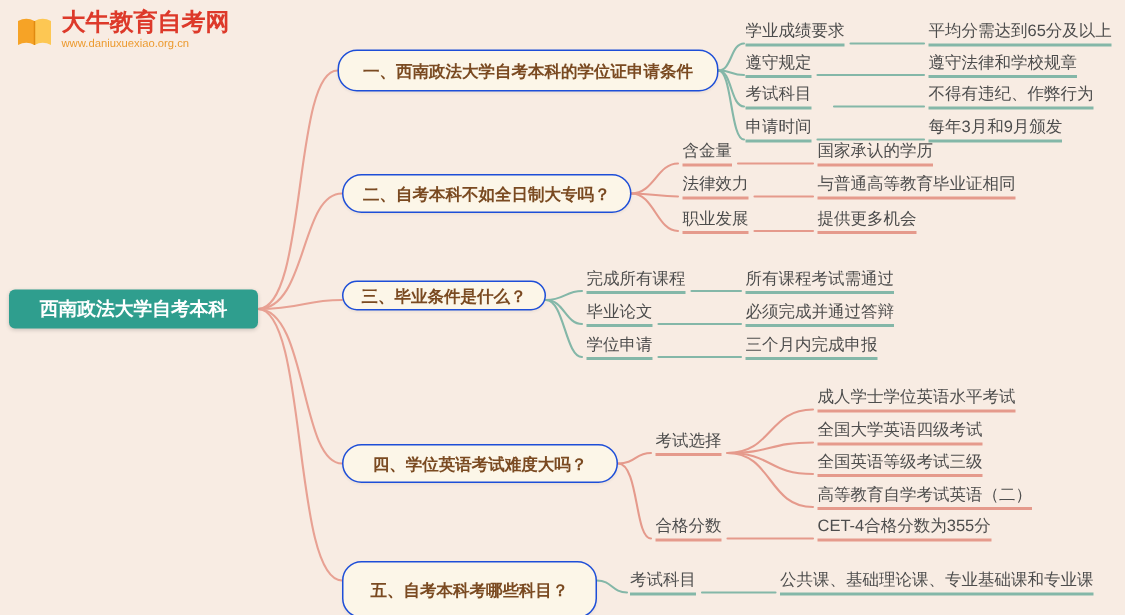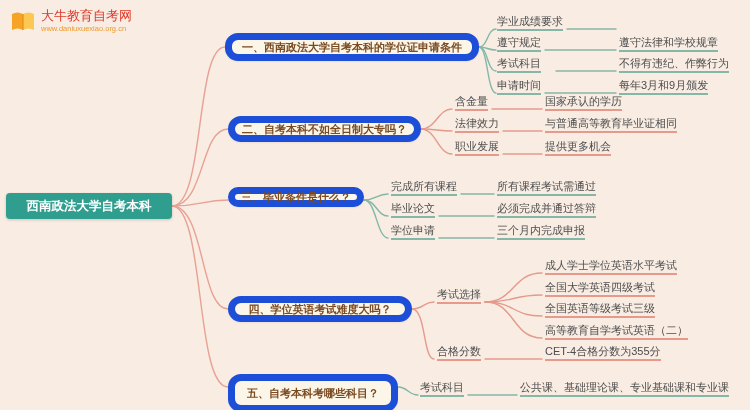--- a/index.html
+++ b/index.html
@@ -5,33 +5,33 @@
   html,body{margin:0;padding:0;}
   .stage{
     position:relative;width:750px;height:410px;overflow:hidden;
     background:#f8ece3;
     font-family:"Liberation Sans","DejaVu Sans",sans-serif;
   }
   .wires{position:absolute;left:0;top:0;width:750px;height:410px;}
   
   .logo{position:absolute;left:10px;top:8px;display:flex;align-items:flex-start;}
   .logo-ic{margin-right:5px;margin-top:2px;}
-  .brand-name{color:#dd392a;font-size:13px;font-weight:normal;line-height:16px;white-space:nowrap;}
+  .brand-name{color:#dd392a;font-size:16px;font-weight:bold;line-height:16px;white-space:nowrap;}
   .brand-url{color:#ec9a2f;font-size:7.5px;line-height:10px;white-space:nowrap;}
   
   .root{
     position:absolute;left:6px;top:193px;width:166px;height:26px;
     background:#2f9e8e;color:#ffffff;font-size:12.5px;font-weight:bold;
     border-radius:4px;display:flex;align-items:center;justify-content:center;
     box-shadow:0 1px 3px rgba(0,0,0,.18);white-space:nowrap;text-align:right;
   }
   
   .topic{
     position:absolute;box-sizing:border-box;
-    background:#fcf6e8;border:7px solid #1d4ed8;border-radius:13px;
+    background:#fcf6e8;border:1px solid #1d4ed8;border-radius:13px;
     color:#7a4a21;font-weight:bold;font-size:11px;text-align:center;
     display:flex;align-items:center;justify-content:center;
     box-shadow:0 1px 2px rgba(0,0,0,.06);white-space:nowrap;
   }
   
   .n{
     position:absolute;display:inline-block;height:16px;line-height:16px;
     font-size:11px;color:#4d4d4d;white-space:nowrap;border-bottom:2px solid;
   }
   .tl{border-color:#84b7a8;}
@@ -116,20 +116,21 @@
   <div class="topic" style="left:225px;top:33px;width:254px;height:28px;">一、西南政法大学自考本科的学位证申请条件</div>
   <div class="topic" style="left:228px;top:116px;width:193px;height:26px;">二、自考本科不如全日制大专吗？</div>
   <div class="topic" style="left:228px;top:187px;width:136px;height:20px;text-align:center;">三、毕业条件是什么？</div>
   <div class="topic" style="left:228px;top:296px;width:184px;height:26px;">四、学位英语考试难度大吗？</div>
   <div class="topic" style="left:228px;top:374px;width:170px;height:38px;">五、自考本科考哪些科目？</div>
 
   <span class="n tl" style="left:497px;top:13px;">学业成绩要求</span>
   <span class="n tl" style="left:497px;top:34px;">遵守规定</span>
   <span class="n tl" style="left:497px;top:55px;">考试科目</span>
   <span class="n tl" style="left:497px;top:77px;">申请时间</span>
+  <span class="n tl" style="left:619px;top:13px;">平均分需达到65分及以上</span>
   <span class="n tl" style="left:619px;top:34px;">遵守法律和学校规章</span>
   <span class="n tl" style="left:619px;top:55px;">不得有违纪、作弊行为</span>
   <span class="n tl" style="left:619px;top:77px;">每年3月和9月颁发</span>
 
   <span class="n sm" style="left:455px;top:93px;">含金量</span>
   <span class="n sm" style="left:455px;top:115px;">法律效力</span>
   <span class="n sm" style="left:455px;top:138px;">职业发展</span>
   <span class="n sm" style="left:545px;top:93px;">国家承认的学历</span>
   <span class="n sm" style="left:545px;top:115px;">与普通高等教育毕业证相同</span>
   <span class="n sm" style="left:545px;top:138px;">提供更多机会</span>

